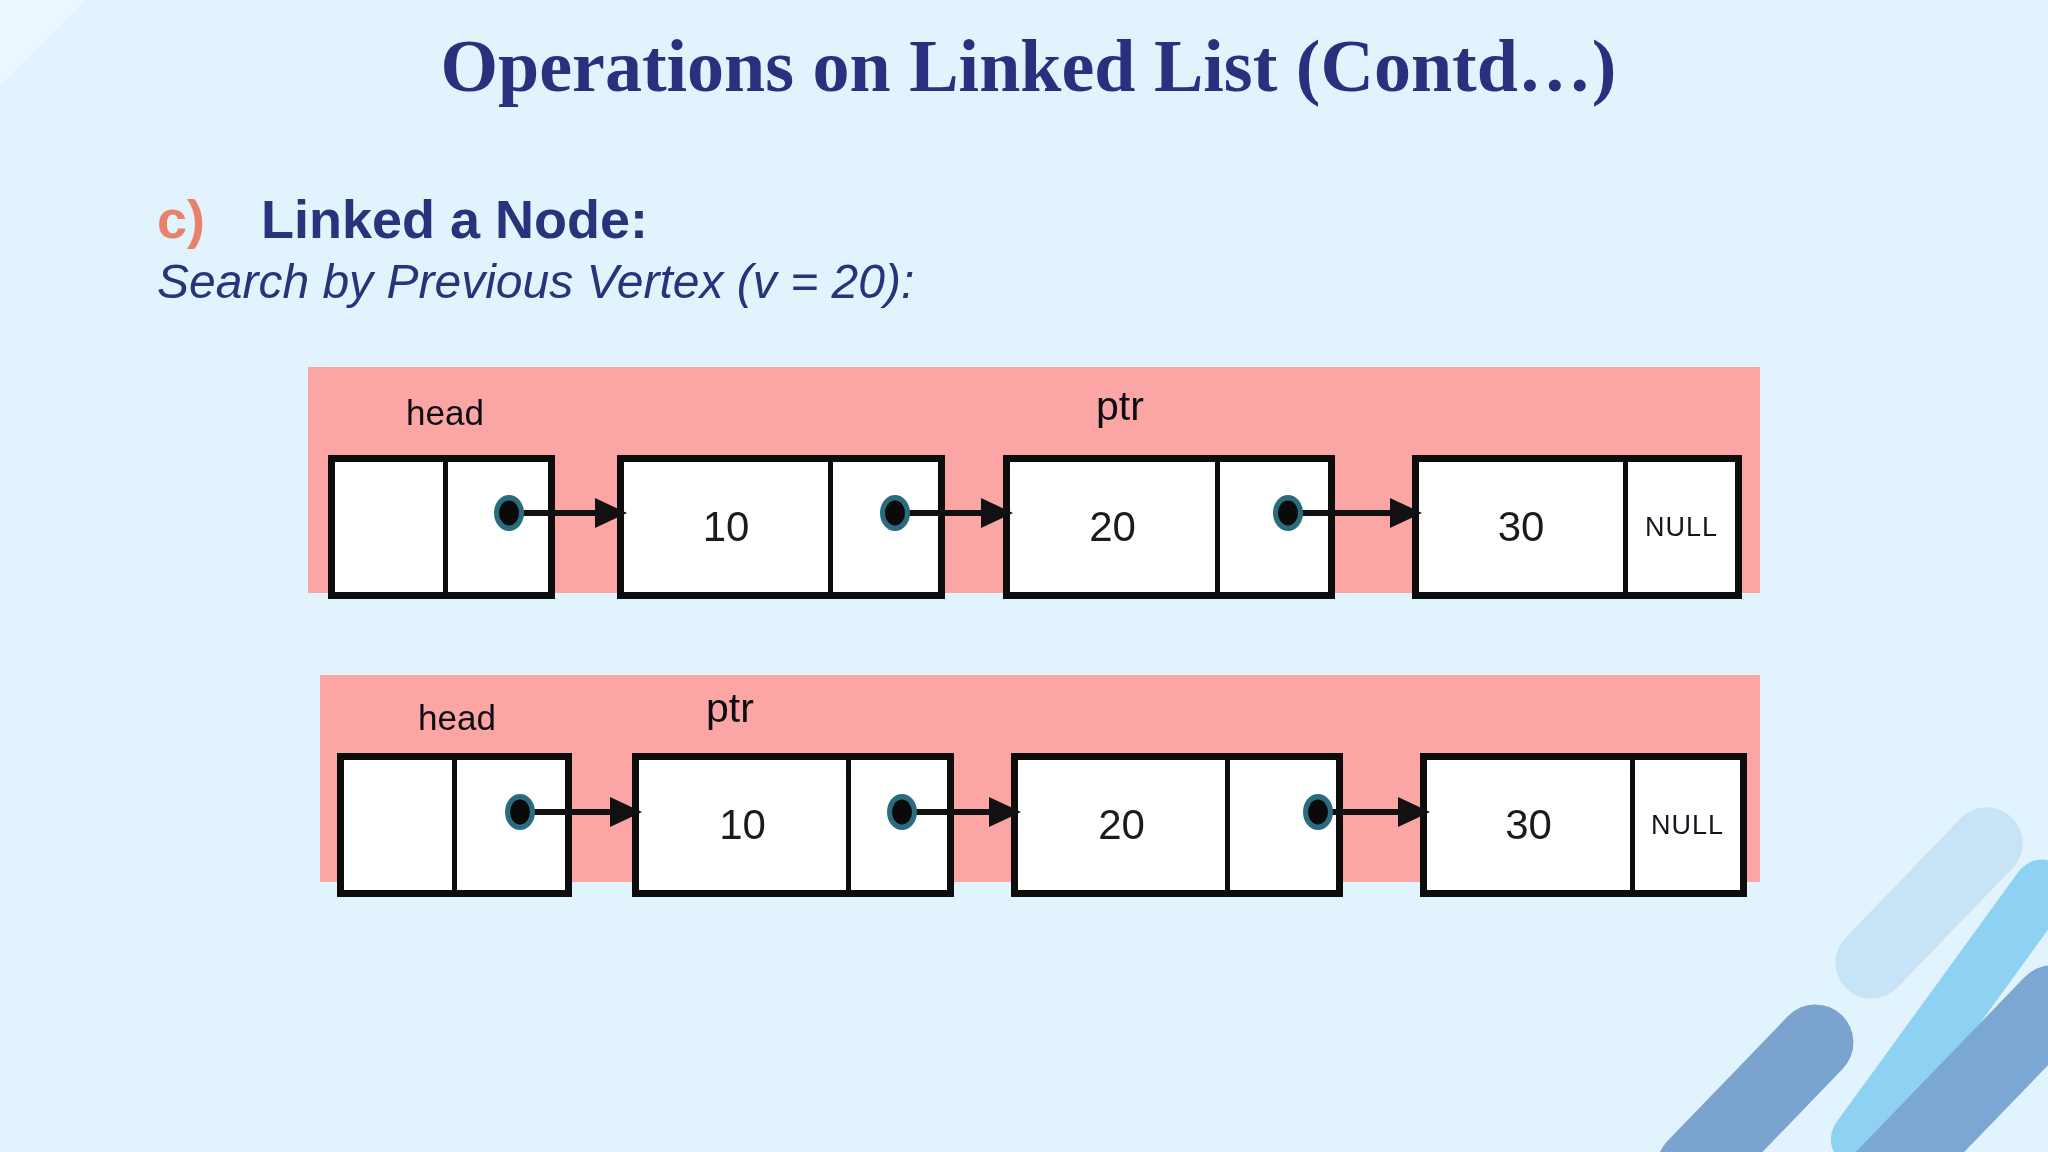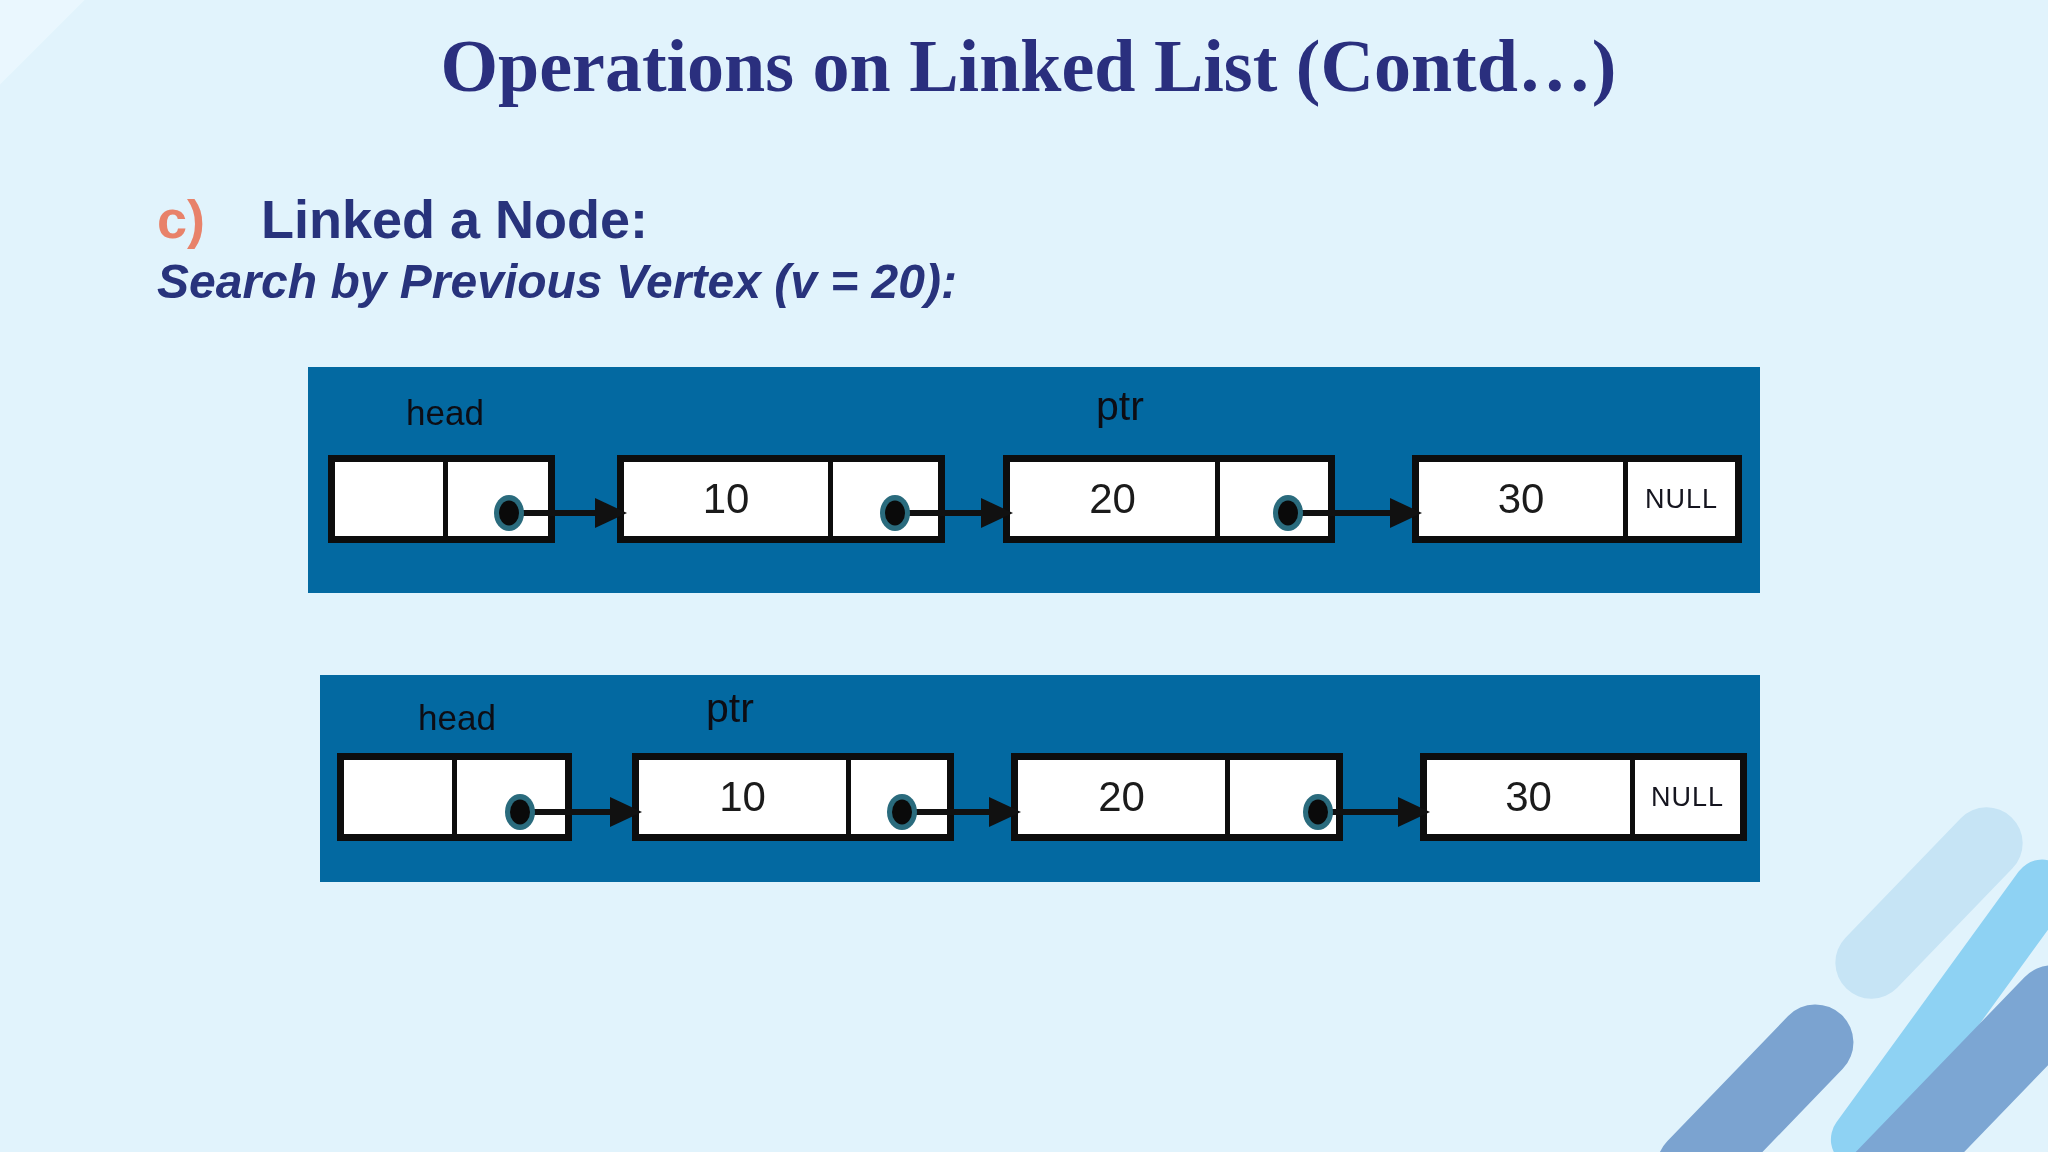--- a/index.html
+++ b/index.html
@@ -18,38 +18,38 @@
 
   
   .slide-title{
     position:absolute;left:0;right:0;top:24px;text-align:center;
     font-family:"Liberation Serif", serif;font-weight:bold;
     font-size:74px;color:#2a2f7e;letter-spacing:0px;padding-left:9px;
   }
   .section-line{position:absolute;left:157px;top:188px;font-weight:bold;font-size:54px;color:#28337c;}
   .section-marker{color:#e8826a;margin-right:56px;}
   .sub-line{
-    position:absolute;left:157px;top:254px;font-weight:bold;font-style:italic;
+    position:absolute;left:157px;top:254px;font-weight:normal;font-style:italic;
     font-size:48px;color:#28337c;text-align:right;
   }
 
   
-  .panel{position:absolute;background:#0369a1;}
+  .panel{position:absolute;background:#fca5a5;}
   .panel-1{left:308px;top:367px;width:1452px;height:226px;}
   .panel-2{left:320px;top:675px;width:1440px;height:207px;}
 
   .diagram-label{
     position:absolute;transform:translateX(-50%);
     color:#0d0d14;white-space:nowrap;
   }
   .label-head{font-size:35px;}
   .label-ptr{font-size:41px;}
 
   .node{
-    position:absolute;box-sizing:border-box;height:88px;
+    position:absolute;box-sizing:border-box;height:144px;
     border:7px solid #0d0d0d;background:#fff;display:flex;
   }
   .cell{box-sizing:border-box;display:flex;align-items:center;justify-content:center;}
   .cell.value{flex:1;font-size:42px;color:#1b1b1b;}
   .cell.pointer{border-left:5px solid #0d0d0d;}
   .cell.null-cell{font-size:27px;color:#15151f;letter-spacing:1px;text-align:right;}
 
   .overlay{position:absolute;left:0;top:0;}
 </style>
 </head>

